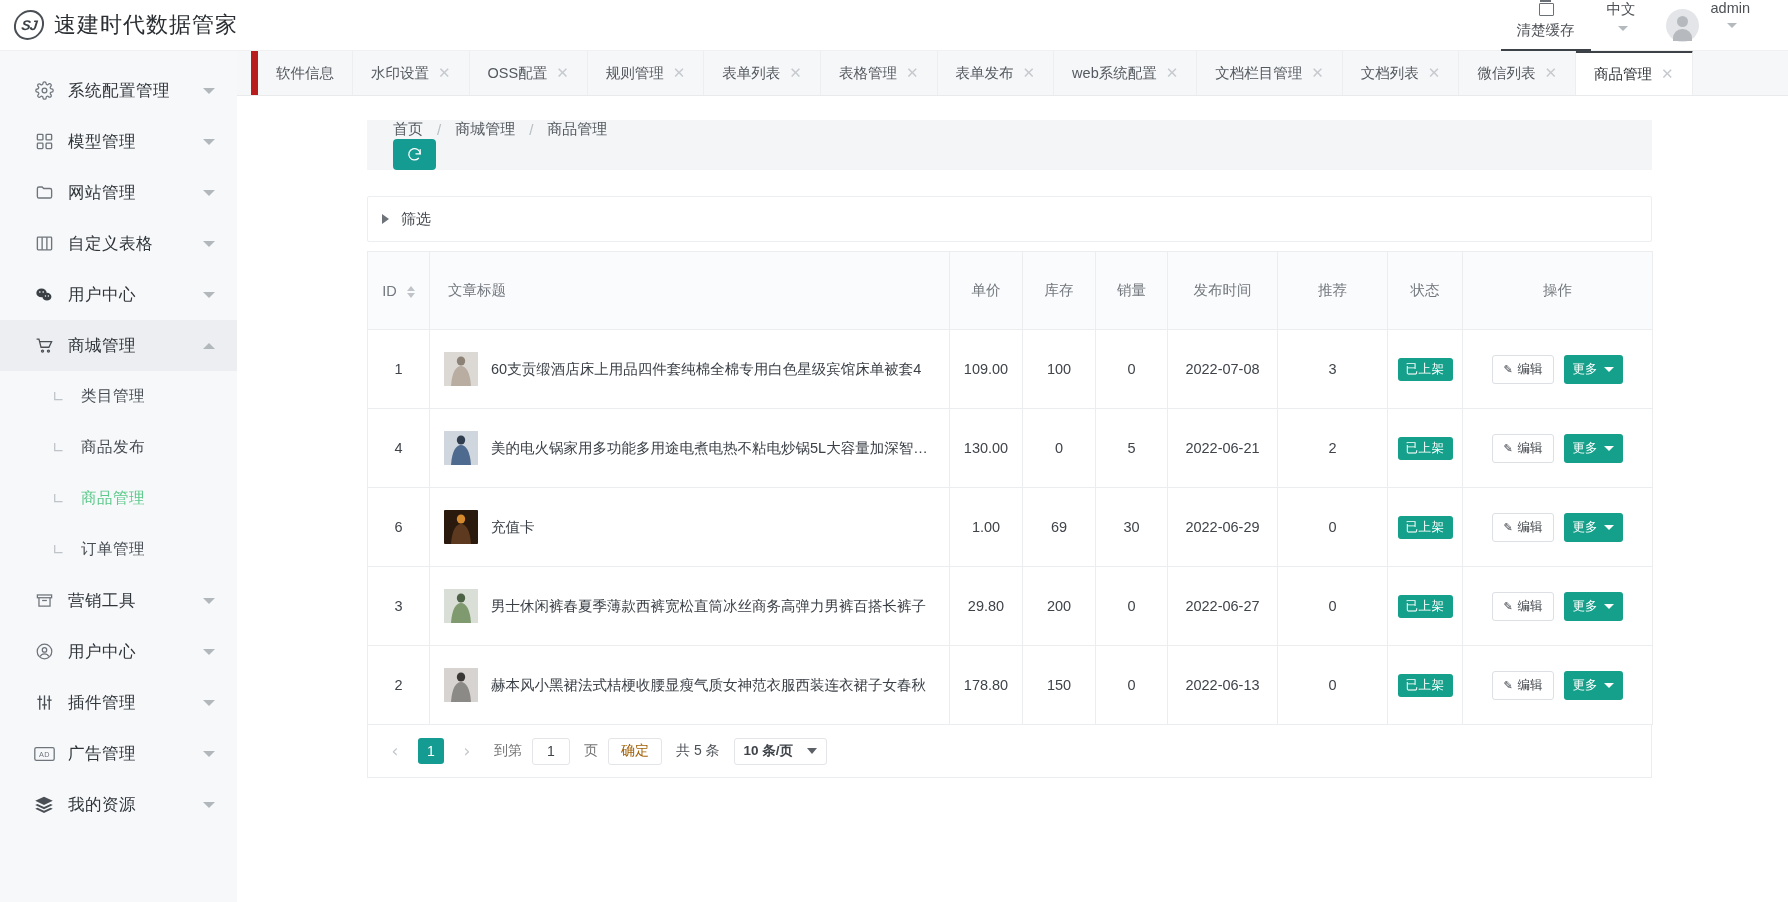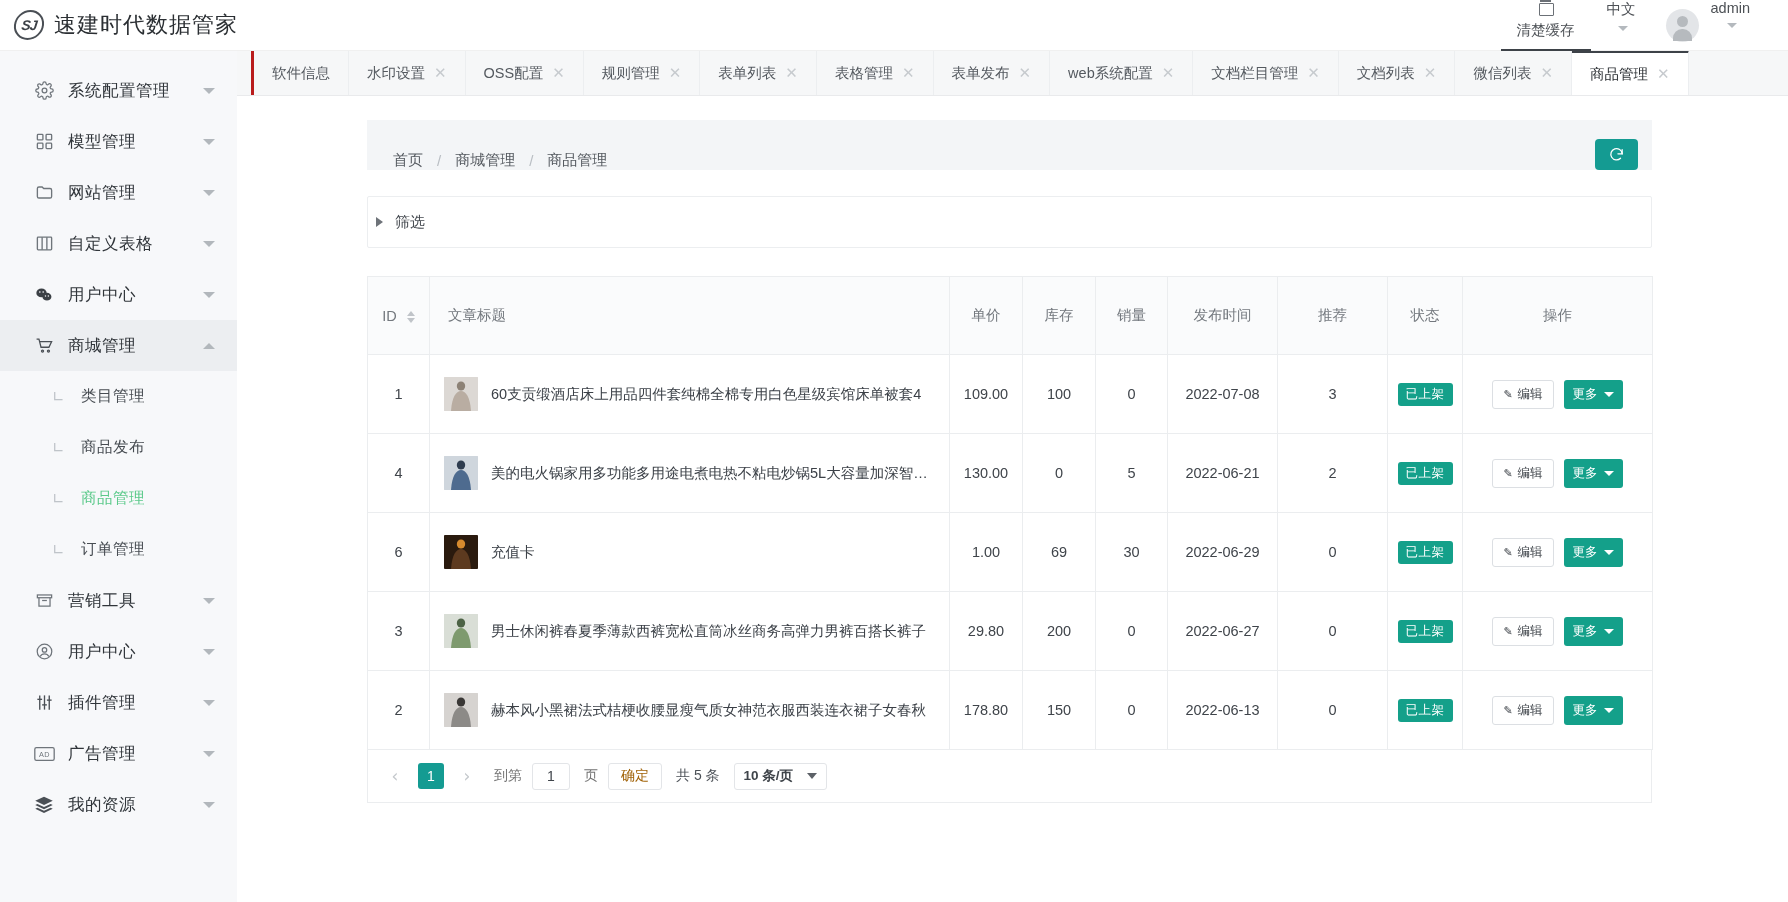--- a/index.html
+++ b/index.html
@@ -71,46 +71,46 @@
 
   
   .tabbar {
     height: 45px; flex: 0 0 45px; background: #f6f7f8; display: flex; align-items: stretch;
     padding-left: 14px; border-bottom: 1px solid #e9eaec; overflow: hidden;
   }
   .tab {
     display: flex; align-items: center; gap: 9px; padding: 0 18px; font-size: 14.5px;
     color: #54595f; cursor: pointer; position: relative; white-space: nowrap; border-right: 1px solid #eceef0;
   }
-  .tab:first-child { border-left: 3px solid #b91c1c; }
+  .tab:first-child { border-left: 7px solid #b91c1c; }
   .tab .x {
     color: #c6cace; font-size: 15px; line-height: 1; font-family: "DejaVu Sans", sans-serif;
   }
   .tab.active { background: #ffffff; color: #2b2f33; border-top: 3px solid #3d4248; margin-top: -1px; }
 
   
   .content { flex: 1 1 auto; background: #ffffff; padding: 24px 40px 0 130px; overflow: hidden; }
   .panel { max-width: 1285px; }
 
   .breadcrumb-bar {
-    height: 50px; background: #f3f5f7; display: flex; align-items: flex-end; justify-content: space-between;
-    padding: 0 14px 0 26px; margin-bottom: 26px;
+    height: 50px; background: #f3f5f7; display: flex; align-items: flex-start; justify-content: space-between;
+    padding: 0 14px 0 26px; margin-bottom: 26px; flex-direction: column;
   }
   .crumbs { display: flex; align-items: center; font-size: 15px; color: #555a60; gap: 14px; }
   .crumbs .sep { color: #b9bec3; }
   .crumbs .crumb { cursor: pointer; }
   .refresh-btn {
     width: 43px; height: 31px; background: #149b92; border-radius: 4px;
     display: flex; align-items: center; justify-content: center; cursor: pointer;
   }
   .refresh-btn svg { display: block; }
 
   .filter-bar {
-    height: 52px; border: 1px solid #eceef0; border-radius: 2px; display: flex; align-items: center;
-    padding-left: 8px; gap: 12px; font-size: 15px; color: #44494f; margin-bottom: 28px; cursor: pointer;
+    height: 46px; border: 1px solid #eceef0; border-radius: 2px; display: flex; align-items: center;
+    padding-left: 14px; gap: 12px; font-size: 15px; color: #44494f; margin-bottom: 9px; cursor: pointer;
   }
   .chev-right { width: 0; height: 0; border-top: 5px solid transparent; border-bottom: 5px solid transparent; border-left: 7px solid #6e7379; }
 
   
   table.grid { width: 100%; border-collapse: collapse; table-layout: fixed; }
   table.grid thead th {
     background: #fafbfc; border: 1px solid #ebedef; font-weight: normal; color: #73787e;
     font-size: 14.5px; height: 78px; text-align: center; padding: 0 8px;
   }
   table.grid thead th.left { text-align: left; padding-left: 18px; }

